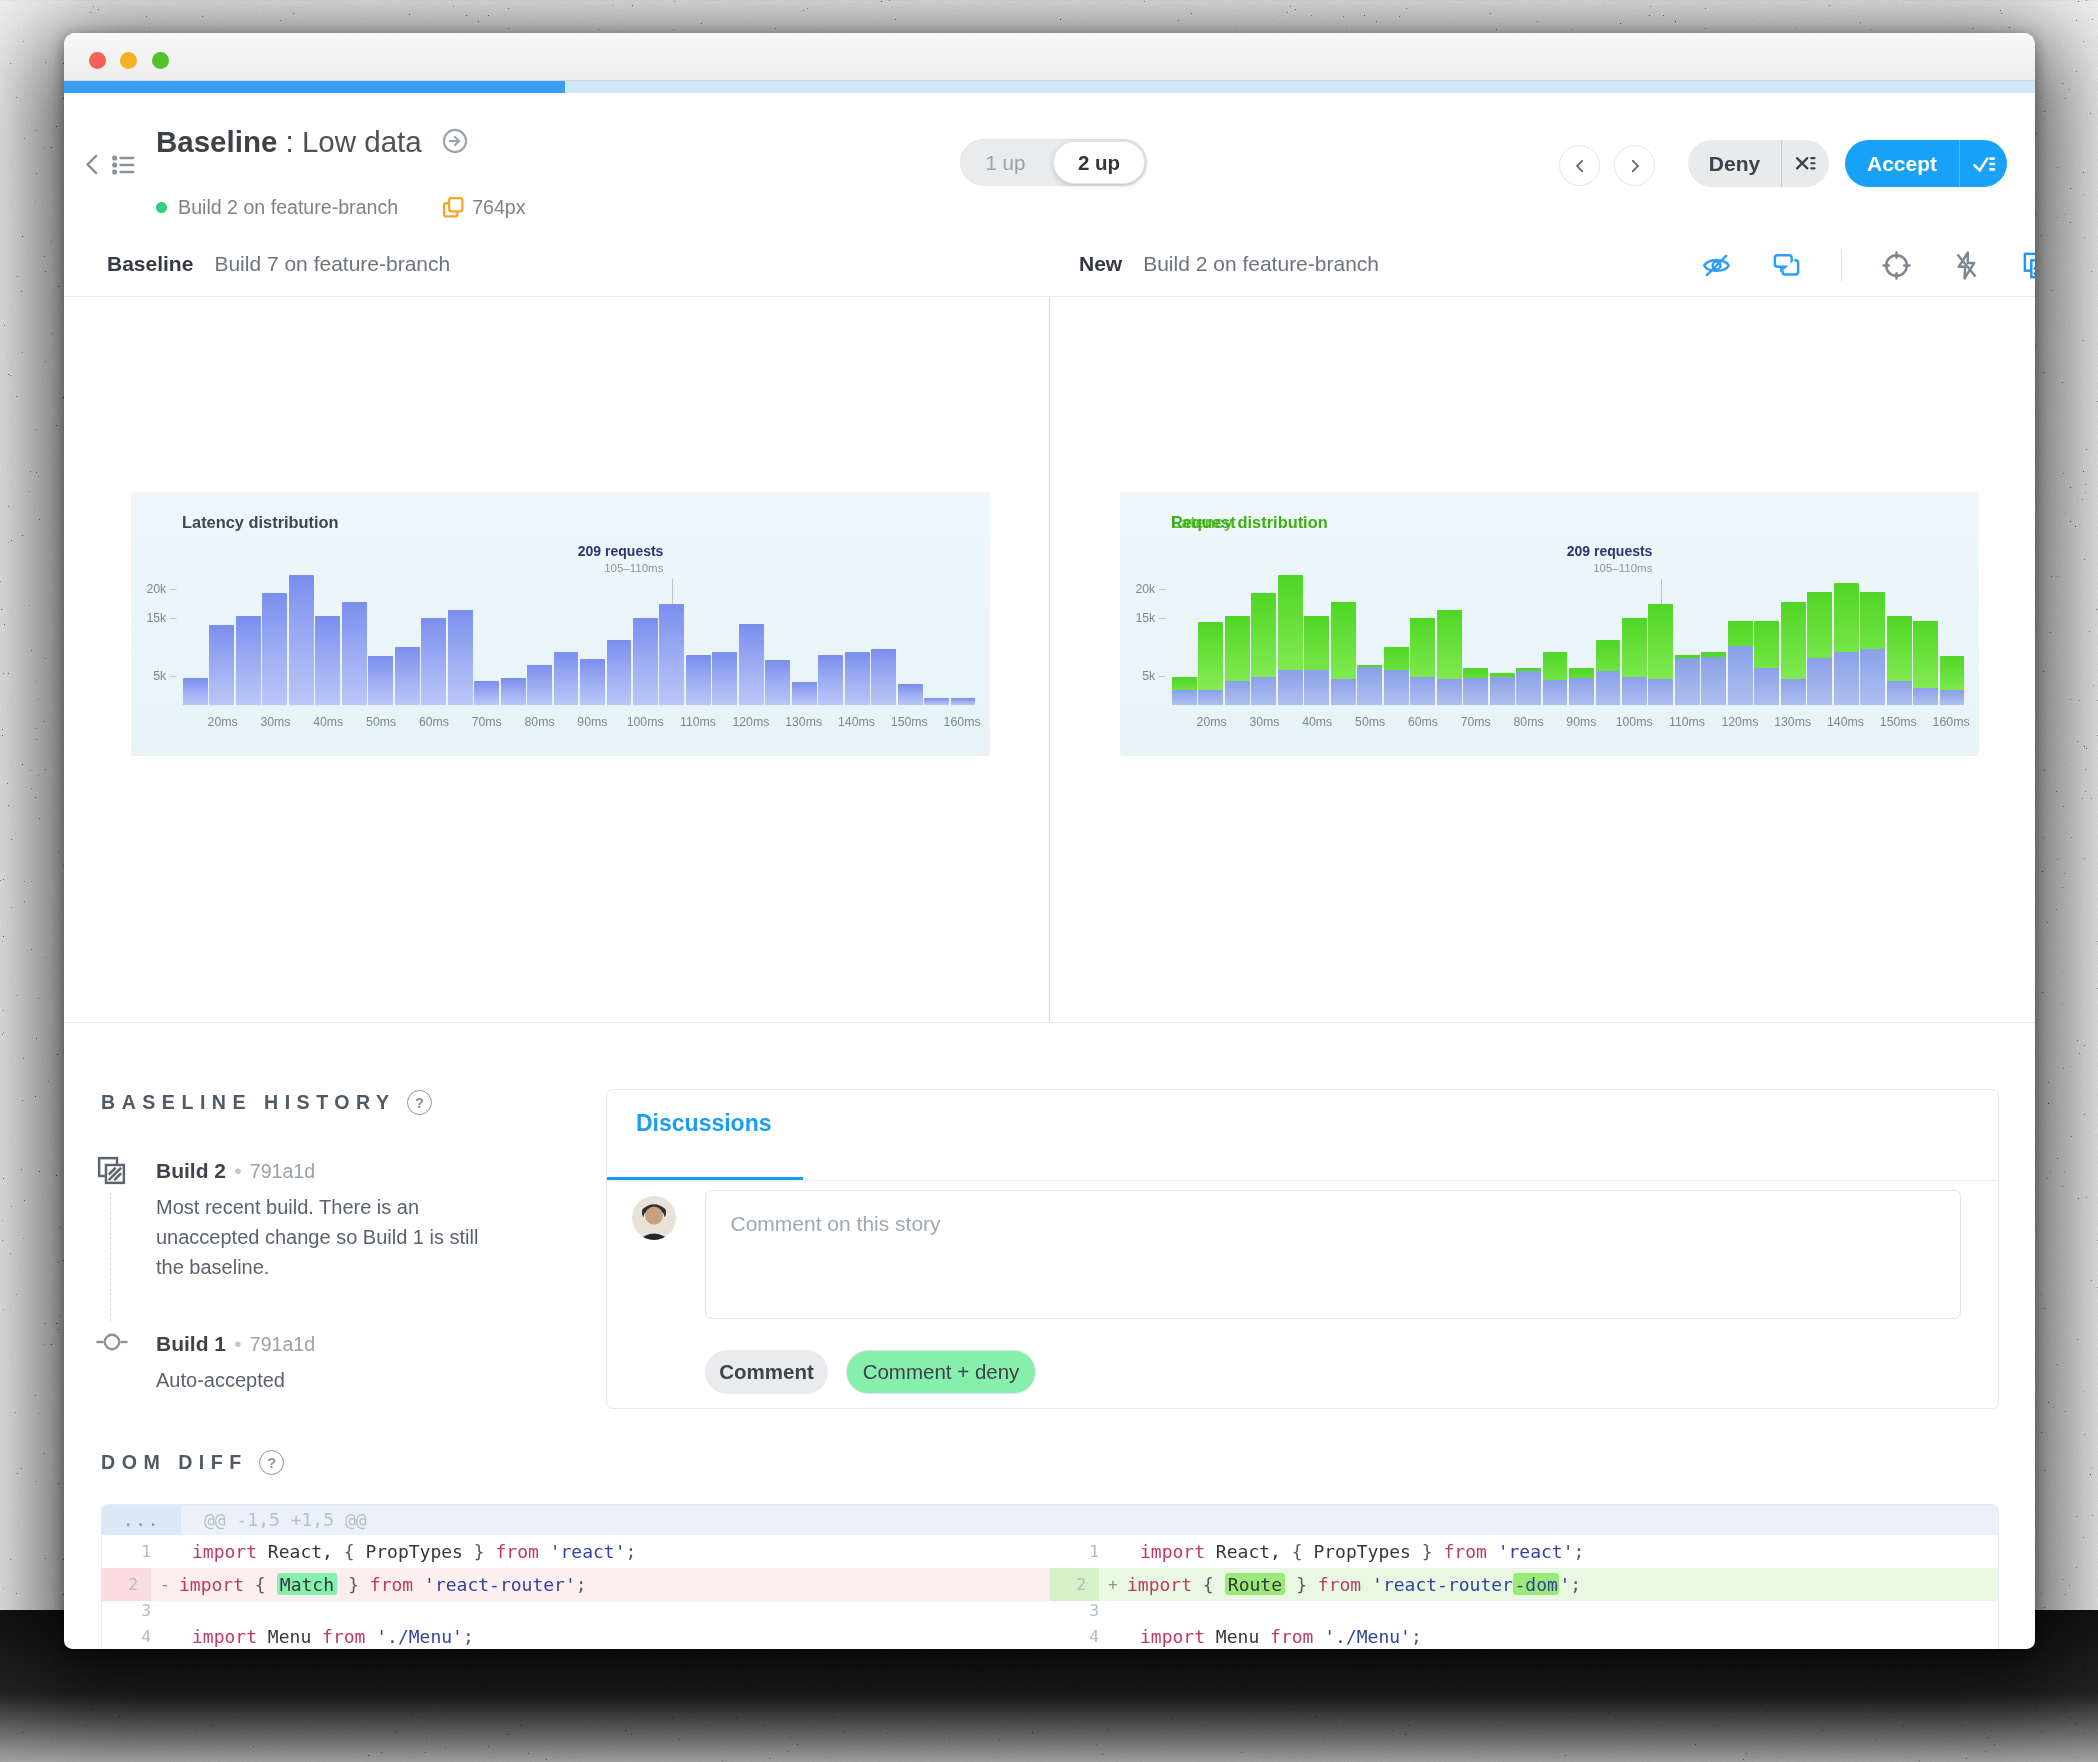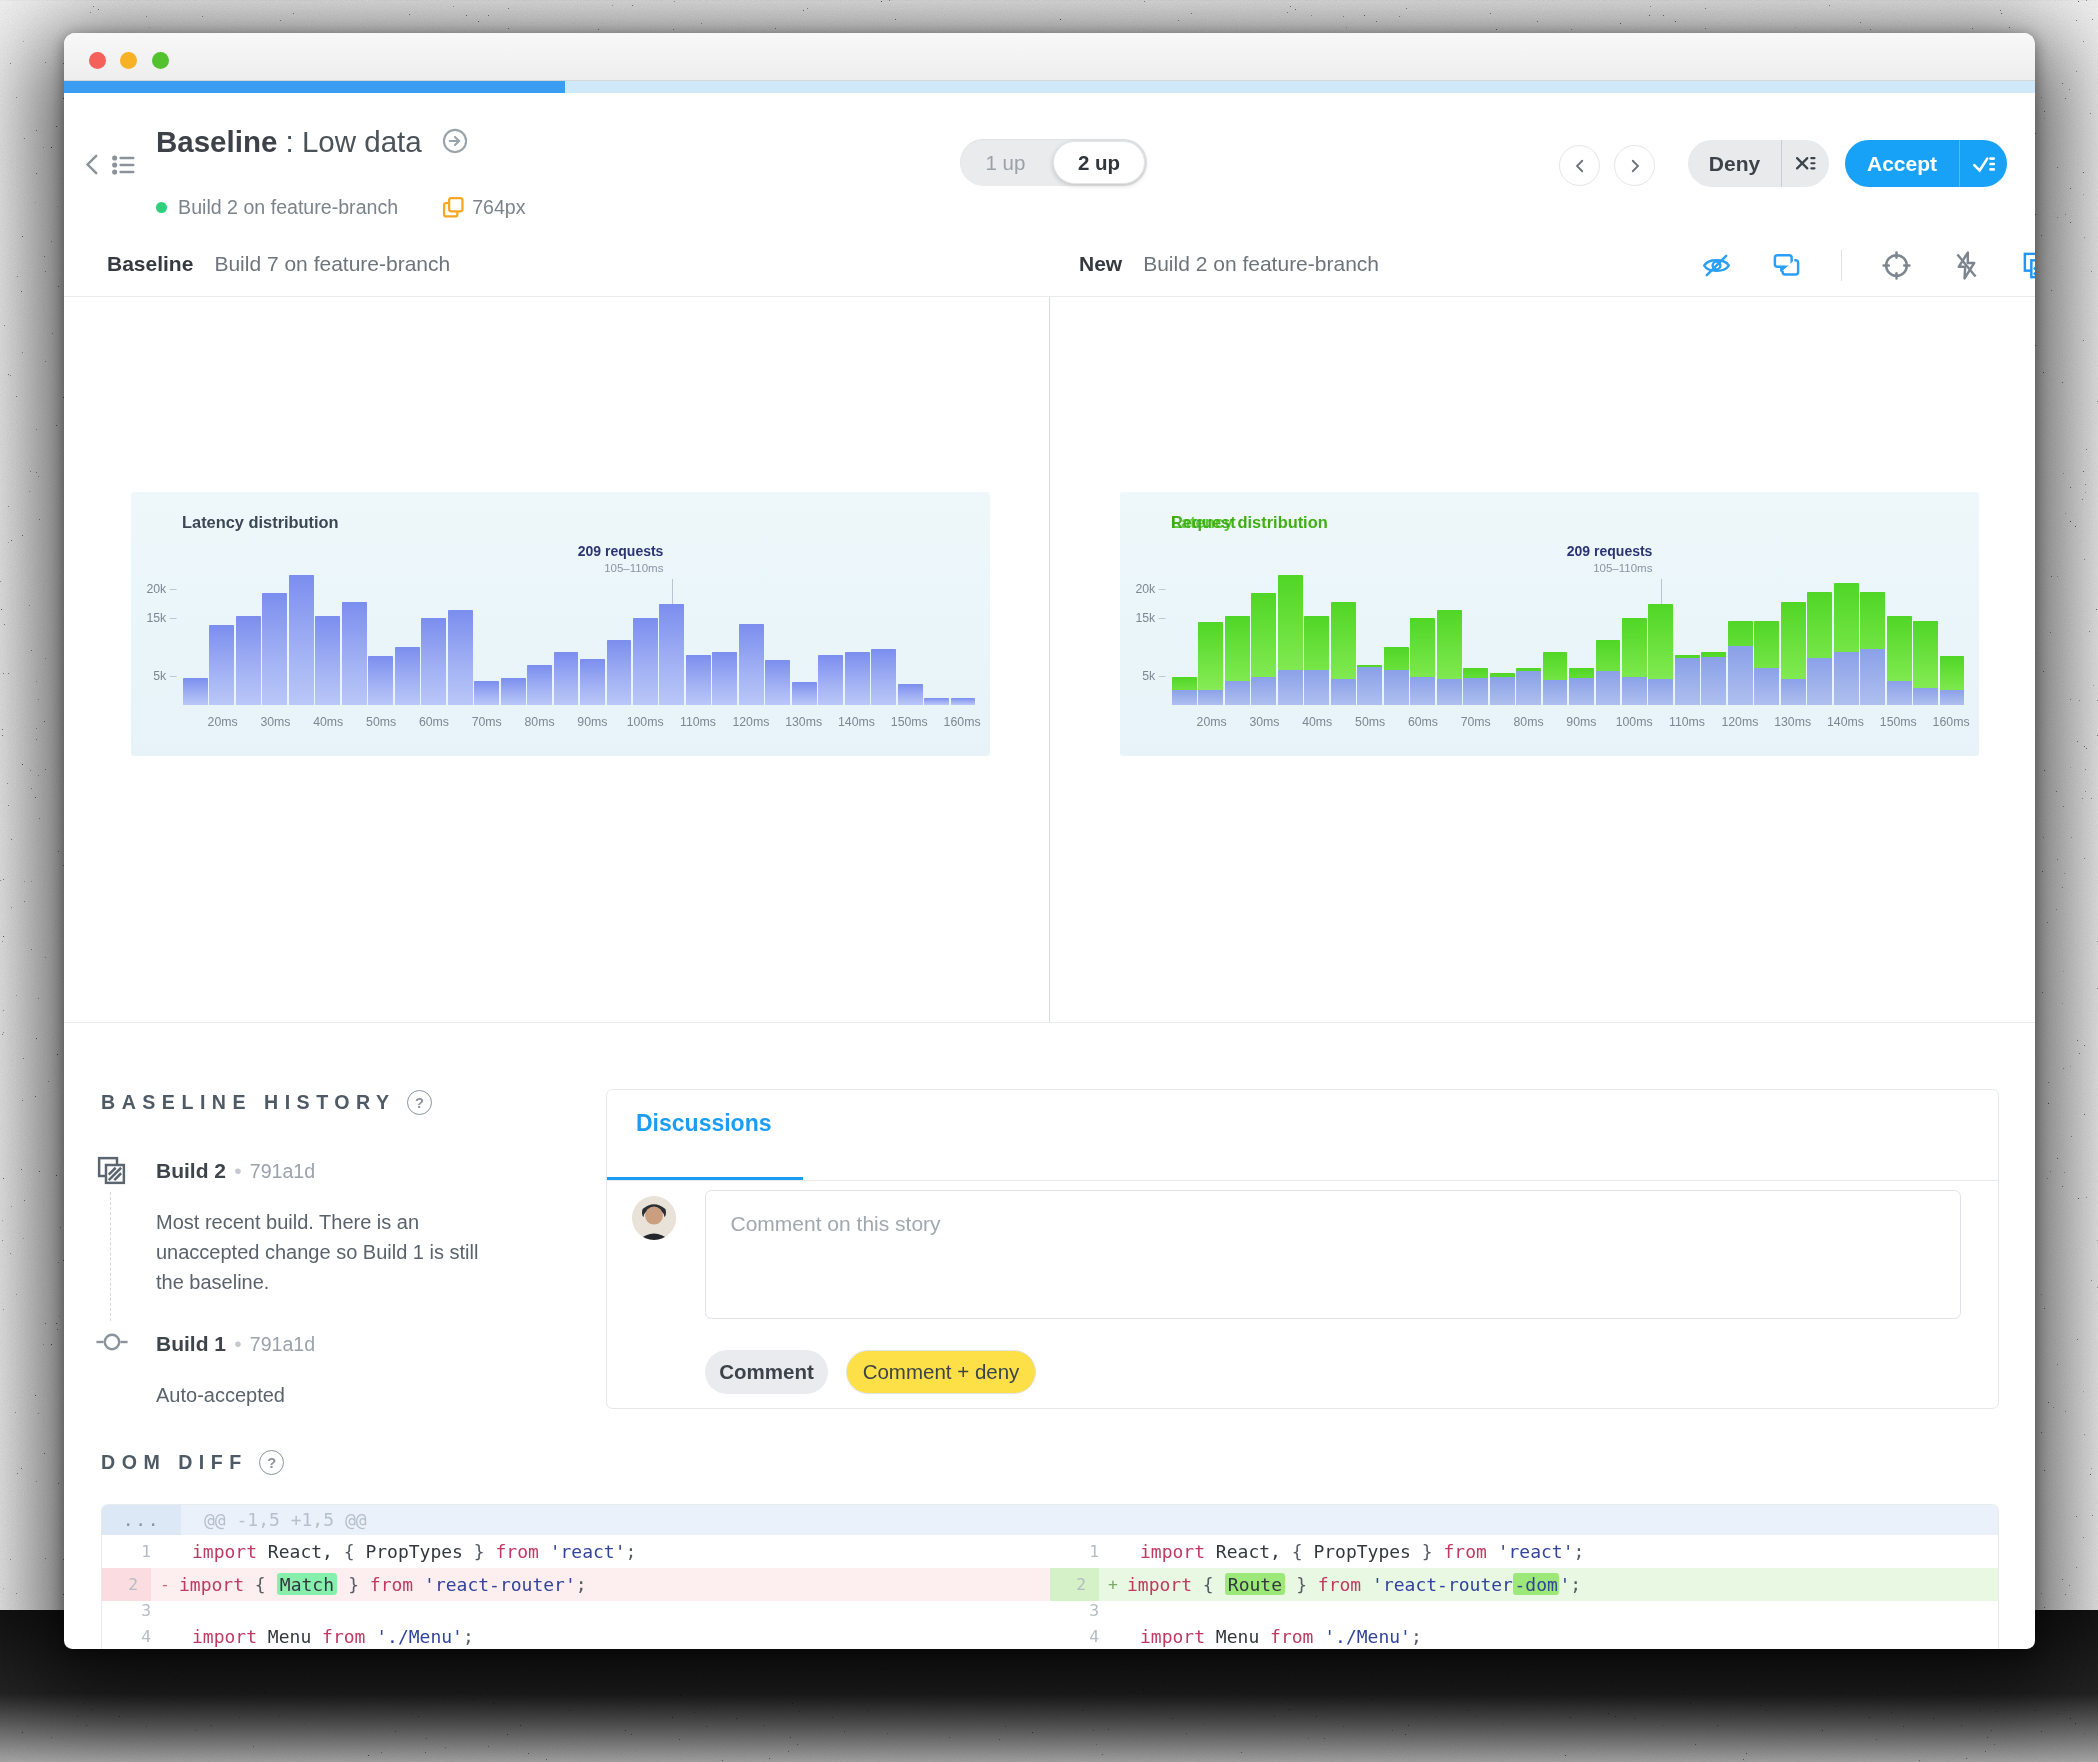--- a/index.html
+++ b/index.html
@@ -80,35 +80,35 @@
   .sec-heading{position:absolute;font-size:19.6px;font-weight:bold;letter-spacing:6.5px;color:#4e5a66;display:flex;align-items:center;gap:11.5px;}
   #bh-heading{left:37px;top:1057px;}
   #dd-heading{left:37px;top:1417px;}
   .help-circle{width:23px;height:23px;border-radius:50%;border:1.6px solid #8b949c;color:#8b949c;
     font-size:14.7px;font-weight:bold;display:flex;align-items:center;justify-content:center;letter-spacing:0;cursor:pointer;}
   .timeline-dash{position:absolute;left:46px;top:1159px;height:129px;border-left:1.6px dashed #d4d9dd;}
   .bh-item-title{position:absolute;left:92px;font-size:21px;color:#3d444b;white-space:nowrap;}
   .bh-item-title b{font-weight:bold;}
   .bh-sha{color:#9aa2ab;font-size:19.6px;}
   .bh-dot{color:#c3c9cf;margin:0 8.2px;}
-  .bh-desc{position:absolute;left:92px;width:352px;font-size:20px;line-height:30px;color:#5a636c;margin-top:15px;}
+  .bh-desc{position:absolute;left:92px;width:352px;font-size:20px;line-height:30px;color:#5a636c;}
   
   #disc-card{position:absolute;left:542px;top:1056px;width:1391px;height:318px;background:#fff;
     border:0.8px solid #e4e8eb;border-radius:6.5px;}
   #disc-tab{position:absolute;left:29px;top:19.6px;font-size:23px;font-weight:bold;color:#1b9df3;cursor:pointer;}
   .tab-underline{position:absolute;left:0;top:87px;width:196px;height:4.1px;background:#1b9df3;}
   .tab-divider{position:absolute;left:0;right:0;top:90px;height:0.8px;background:#e8ebee;}
   #disc-avatar{position:absolute;left:24.5px;top:106px;width:44px;height:44px;border-radius:50%;overflow:hidden;background:#efe9e2;}
   #comment-box{position:absolute;left:98px;top:100px;right:37px;height:129px;border:0.8px solid #dfe3e7;border-radius:6.5px;
     font-family:"Liberation Sans",sans-serif;font-size:21px;color:#3c434a;padding:21px 24.5px;box-sizing:border-box;resize:none;outline:none;}
   #comment-box::placeholder{color:#a0a8b0;}
   .disc-btn{position:absolute;top:260px;height:44px;border-radius:22px;font-size:20.5px;font-weight:bold;
     display:flex;align-items:center;justify-content:center;cursor:pointer;border:none;}
   #comment-btn{left:98px;width:123px;background:#e9ebee;color:#3c434a;}
-  #comment-deny-btn{left:239px;width:190px;background:#fde047;border:0.8px solid #dfe3e6;color:#3c434a;font-weight:normal;}
+  #comment-deny-btn{left:239px;width:190px;background:#86efac;border:0.8px solid #dfe3e6;color:#3c434a;font-weight:normal;}
   
   #diff-card{position:absolute;left:37px;top:1471px;width:1896px;height:164px;border:0.8px solid #e8ebee;
     border-radius:6.5px 6.5px 0 0;overflow:hidden;background:#fff;font-family:"DejaVu Sans Mono",monospace;font-size:18px;}
   .hunk-row{height:29.5px;background:#eaf1fb;display:flex;align-items:center;}
   .hunk-row .dots{width:79px;text-align:center;color:#8796a8;background:#dde8f6;height:100%;display:flex;align-items:center;justify-content:center;letter-spacing:1.6px;}
   .hunk-row .htext{color:#b6c0cb;margin-left:23px;}
   .diff-cols{display:flex;}
   .diff-col{width:50%;}
   .drow{display:flex;align-items:center;height:33px;}
   .row-short{height:19.6px;}

